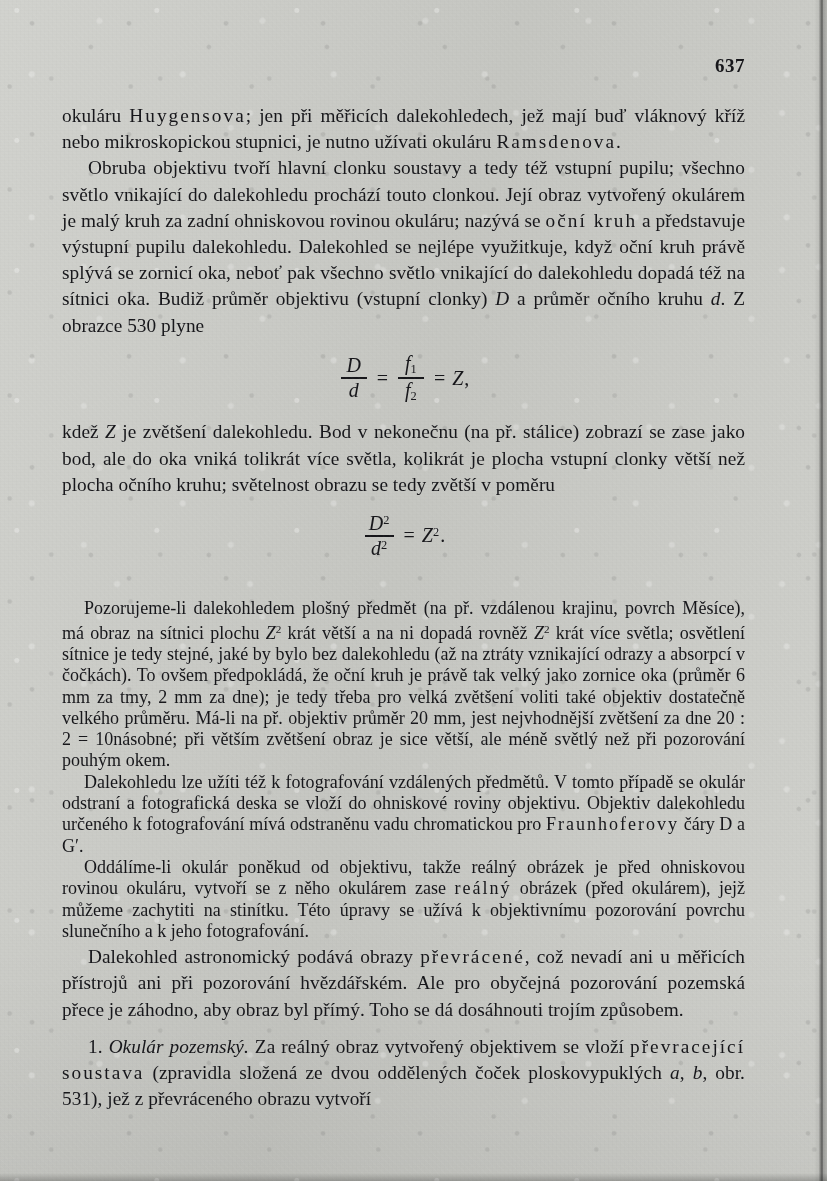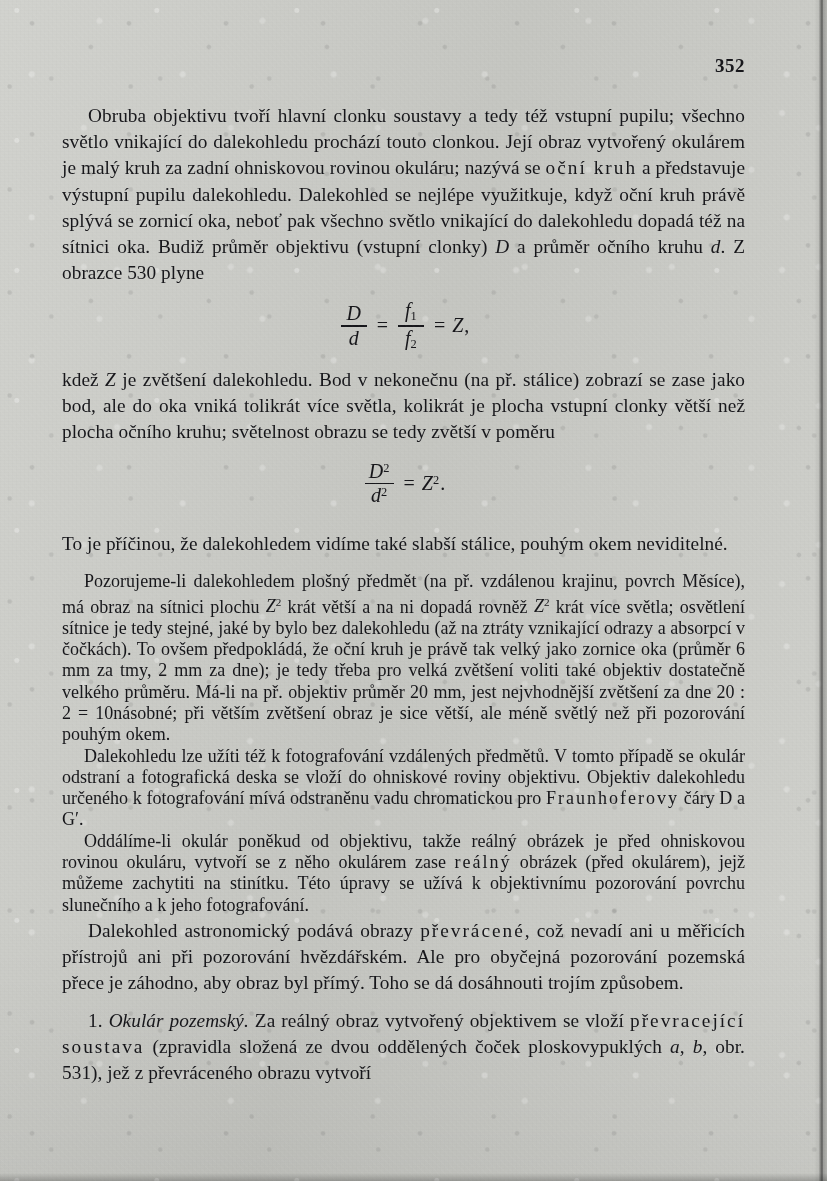--- a/index.html
+++ b/index.html
@@ -159,24 +159,25 @@
 
   .gap-after-eq { height: 2px; }
 </style>
 </head>
 <body>
 
 <div class="page">
 
   <div class="content">
 
-    <div class="folio">352</div>
+    <div class="folio">637</div>
 
     <div class="body-block">
 
+      <p class="big"><span>okuláru </span><span class="sp">Huygensova</span><span>; jen při měřicích dalekohledech, jež mají buď vláknový kříž nebo mikroskopickou stupnici, je nutno užívati okuláru </span><span class="sp">Ramsdenova</span><span>.</span></p>
 
       <p class="big indent"><span>Obruba objektivu tvoří hlavní clonku soustavy a tedy též vstupní pupilu; všechno světlo vnikající do dalekohledu prochází touto clonkou. Její obraz vytvořený okulárem je malý kruh za zadní ohniskovou rovinou okuláru; nazývá se </span><span class="sp">oční kruh</span><span> a představuje výstupní pupilu dalekohledu. Dalekohled se nejlépe využitkuje, když oční kruh právě splývá se zornicí oka, neboť pak všechno světlo vnikající do dalekohledu dopadá též na sítnici oka. Budiž průměr objektivu (vstupní clonky) </span><span class="mi">D</span><span> a průměr očního kruhu </span><span class="mi">d</span><span>. Z obrazce 530 plyne</span></p>
 
       <div class="eq eq-1">
         <span class="frac">
           <span class="num mi">D</span>
           <span class="bar"></span>
           <span class="den mi">d</span>
         </span>
         <span class="eqsym">=</span>
@@ -196,21 +197,20 @@
         <span class="frac">
           <span class="num"><span class="mi">D</span><sup>2</sup></span>
           <span class="bar"></span>
           <span class="den"><span class="mi">d</span><sup>2</sup></span>
         </span>
         <span class="eqsym">=</span>
         <span><span class="mi">Z</span><sup>2</sup></span>
           <span class="tail">.</span>
       </div>
 
-      <p class="big">To je příčinou, že dalekohledem vidíme také slabší stálice, pouhým okem neviditelné.</p>
 
       <div class="gap-after-eq"></div>
 
       <p class="small indent" style="margin-top:12px"><span>Pozorujeme-li dalekohledem plošný předmět (na př. vzdálenou krajinu, povrch Měsíce), má obraz na sítnici plochu </span><span><span class="mi">Z</span><sup>2</sup></span><span> krát větší a na ni dopadá rovněž </span><span><span class="mi">Z</span><sup>2</sup></span><span> krát více světla; osvětlení sítnice je tedy stejné, jaké by bylo bez dalekohledu (až na ztráty vznikající odrazy a absorpcí v čočkách). To ovšem předpokládá, že oční kruh je právě tak velký jako zornice oka (průměr 6 mm za tmy, 2 mm za dne); je tedy třeba pro velká zvětšení voliti také objektiv dostatečně velkého průměru. Má-li na př. objektiv průměr 20 mm, jest nejvhodnější zvětšení za dne 20 : 2 = 10násobné; při větším zvětšení obraz je sice větší, ale méně světlý než při pozorování pouhým okem.</span></p>
 
       <p class="small indent"><span>Dalekohledu lze užíti též k fotografování vzdálených předmětů. V tomto případě se okulár odstraní a fotografická deska se vloží do ohniskové roviny objektivu. Objektiv dalekohledu určeného k fotografování mívá odstraněnu vadu chromatickou pro </span><span class="sp">Fraunhoferovy</span><span> čáry D a G′.</span></p>
 
       <p class="small indent"><span>Oddálíme-li okulár poněkud od objektivu, takže reálný obrázek je před ohniskovou rovinou okuláru, vytvoří se z něho okulárem zase </span><span class="sp">reálný</span><span> obrázek (před okulárem), jejž můžeme zachytiti na stinítku. Této úpravy se užívá k objektivnímu pozorování povrchu slunečního a k jeho fotografování.</span></p>
 
       <p class="big indent" style="margin-top:2px"><span>Dalekohled astronomický podává obrazy </span><span class="sp">převrácené</span><span>, což nevadí ani u měřicích přístrojů ani při pozorování hvězdářském. Ale pro obyčejná pozorování pozemská přece je záhodno, aby obraz byl přímý. Toho se dá dosáhnouti trojím způsobem.</span></p>

